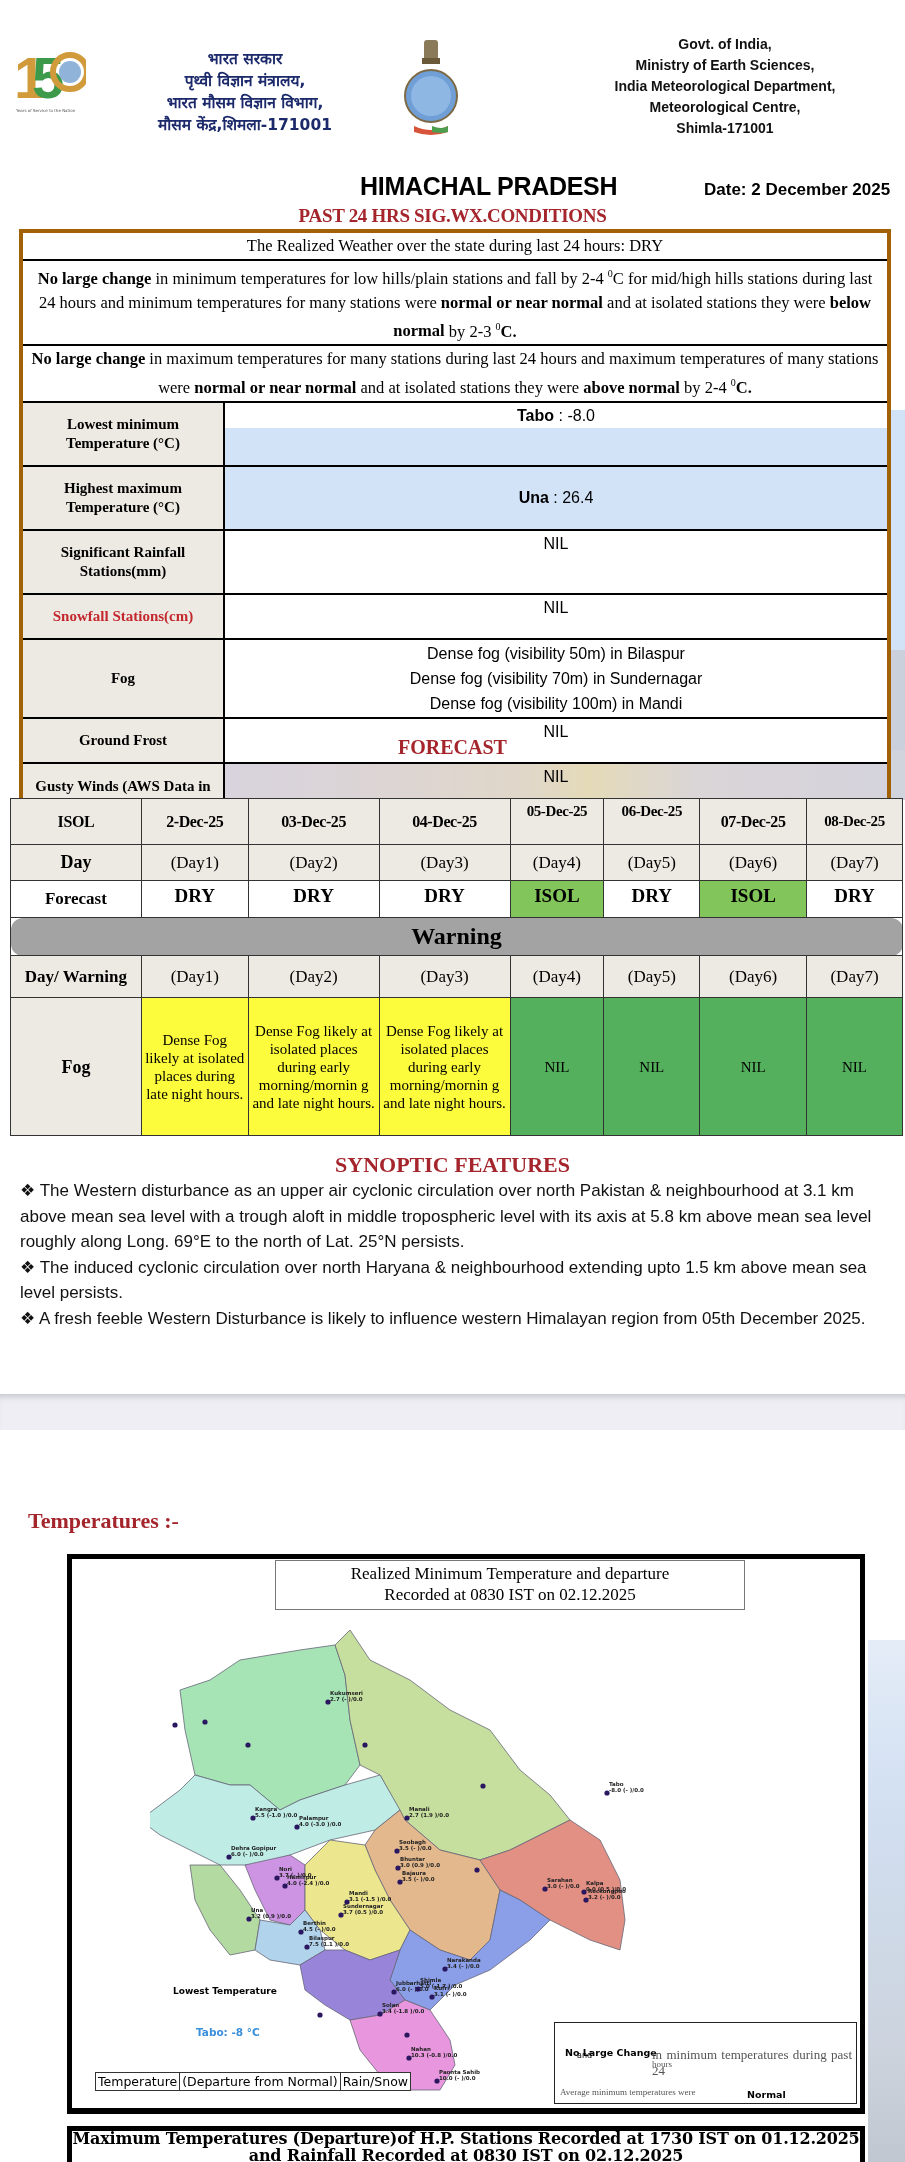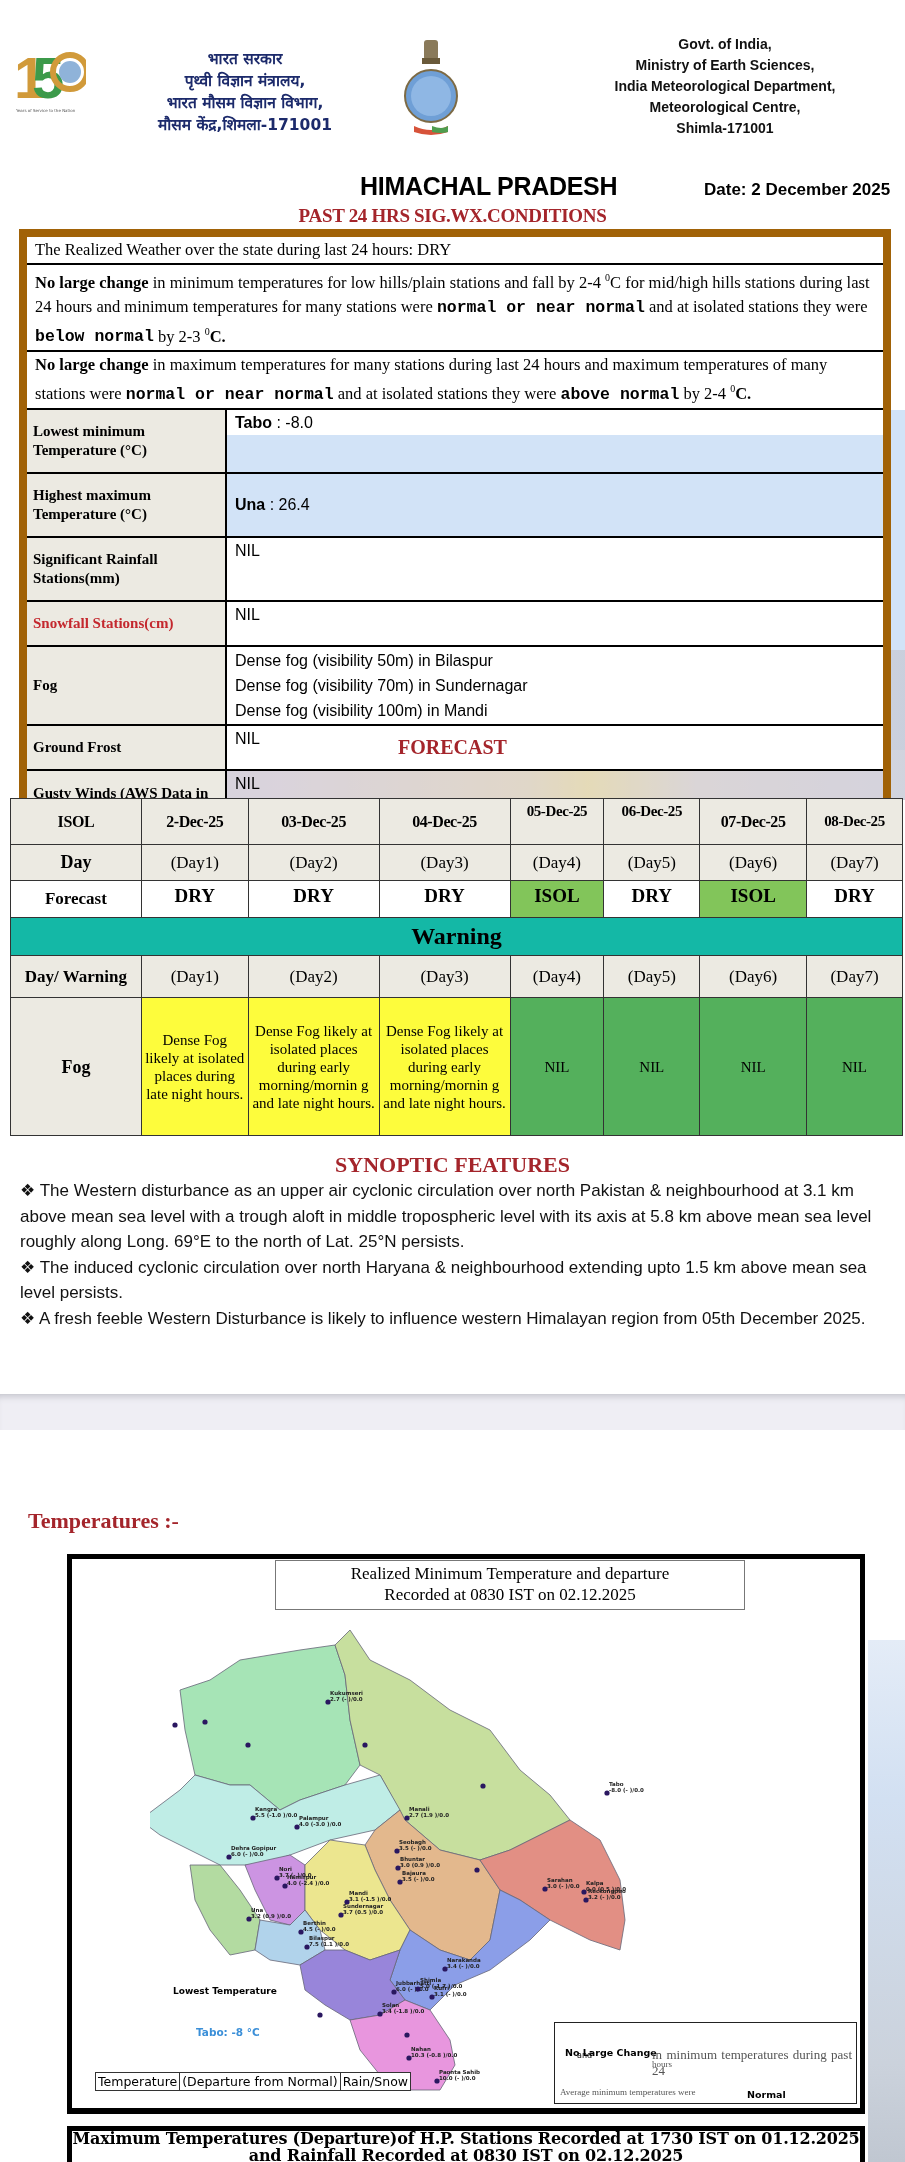--- a/index.html
+++ b/index.html
@@ -16,41 +16,41 @@
   .state-title { left: 360px; top: 172px; font-family: "Liberation Sans", sans-serif; font-weight: bold; font-size: 25px; letter-spacing: -0.3px; }
   .report-date { left: 704px; top: 180px; font-family: "Liberation Sans", sans-serif; font-weight: bold; font-size: 17px; }
   .sub-title { left: 0; width: 905px; top: 205px; text-align: center; color: #a4252b; font-weight: bold; font-size: 19px; letter-spacing: -0.3px; }
 
   
   .bg-blue { left: 220px; top: 410px; width: 685px; height: 340px; background: #d2e3f7; }
   .bg-photo { left: 70px; top: 650px; width: 835px; height: 150px;
     background: linear-gradient(90deg, #c7c9d8 0%, #d7cfd5 25%, #e8d7a2 55%, #f3e178 62%, #d8d3c8 75%, #c9ccd8 100%); opacity: 0.85; }
 
   
-  .cond { left: 19px; top: 229px; width: 872px; border: 8px solid #a16207; border-collapse: collapse; font-size: 16px; }
+  .cond { left: 19px; top: 229px; width: 872px; border: 4px solid #a16207; border-collapse: collapse; font-size: 16px; text-align: center; }
   .cond td { border: 2px solid #000; padding: 1px 8px; vertical-align: top; }
   .cond .full { background: #fff; line-height: 24px; font-size: 16.5px; }
   .cond .lbl { width: 203px; background: #eceae2; font-weight: bold; font-size: 15px; line-height: 19px; padding: 12px 6px; vertical-align: middle; }
   .cond .lbl.red { color: #c4282e; }
   .cond .val { font-family: "Liberation Sans", sans-serif; font-size: 16px; line-height: 24px; background: #fff; }
-  .sans-b { font-family: Liberation Mono, monospace; font-weight: bold; margin-top: 45px; }
+  .sans-b { font-family: Liberation Serif, serif; font-weight: bold; margin-top: 45px; }
   sup { font-size: 10px; }
 
   .forecast-title { left: 0; width: 905px; top: 736px; text-align: center; color: #a4252b; font-weight: bold; font-size: 20px; }
 
   
   .fc { left: 10px; top: 798px; width: 893px; border-collapse: collapse; font-size: 17px; }
   .fc td { border: 1.5px solid #333; text-align: center; padding: 0; }
   .fc .head { background: #eceae2; font-weight: bold; }
   .fc .r-date td { height: 46px; background: #eceae2; font-weight: bold; font-size: 16px; letter-spacing: -0.4px; }
   .fc .r-day td { height: 36px; background: #eceae2; }
   .fc .r-fc td { height: 37px; background: #fff; font-weight: bold; font-size: 19px; vertical-align: top; padding-top: 4px; }
   .fc .r-fc td.head { vertical-align: middle; padding-top: 0; font-size: 17px; }
   .fc .r-fc td.isol { background: #82c55a; margin-top: 32px; }
-  .fc .r-warn td { height: 38px; background: #14b8a6; font-weight: bold; font-size: 24px; }
+  .fc .r-warn td { height: 38px; background: #a3a3a3; font-weight: bold; font-size: 24px; border-radius: 12px; }
   .fc .r-dw td { height: 42px; background: #eceae2; }
   .fc .r-fog td { height: 138px; font-size: 15px; line-height: 18px; padding: 0 2px; }
   .fc .r-fog td.yellow { background: #fdfc3c; }
   .fc .r-fog td.green { background: #54b05c; }
   .fc .r-fog td.head { font-size: 18px; }
 
   
   .syn-title { left: 0; width: 905px; top: 1152px; text-align: center; color: #a4252b; font-weight: bold; font-size: 22px; }
   .syn-body { left: 20px; top: 1178px; width: 880px; font-family: "Liberation Sans", sans-serif; font-size: 17px; line-height: 25.5px; color: #111; }
   .syn-body p { margin: 0; }

